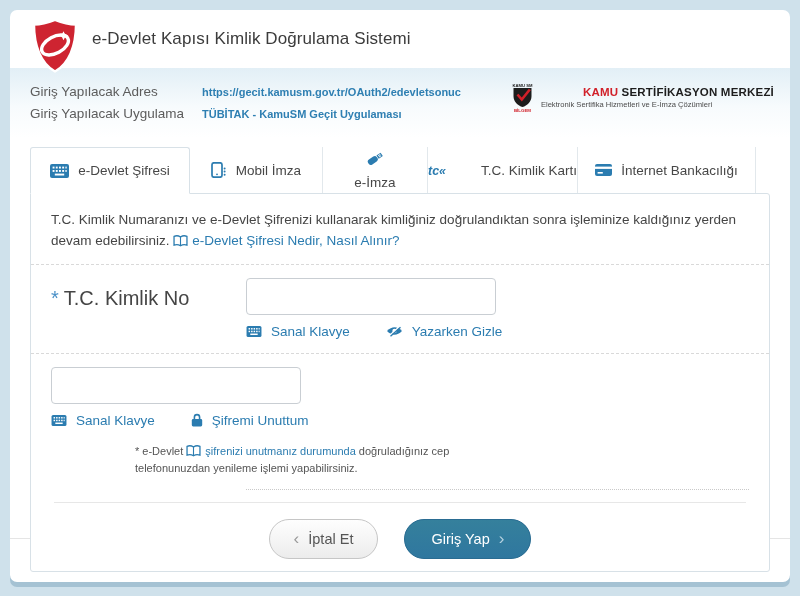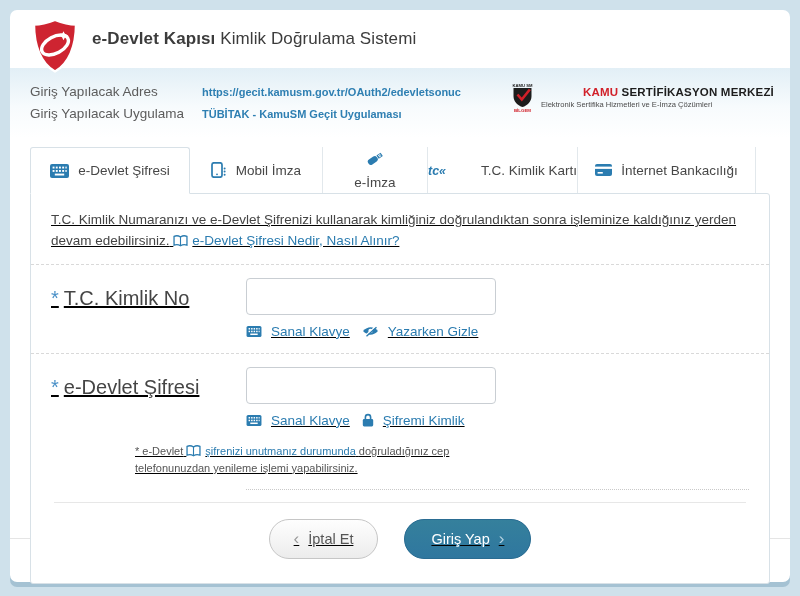--- a/index.html
+++ b/index.html
@@ -25,21 +25,21 @@
     align-items: center;
     padding-left: 82px;
     position: relative;
   }
   .logo-shield {
     position: absolute;
     left: 20px; top: 8px;
     z-index: 5;
   }
   .brand { font-size: 17px; color: #3c3c3c; letter-spacing: .1px; }
-  .brand .b { font-weight: bold; }
+  .brand .b { font-weight: normal; }
   
   .info-band {
     height: 70px;
     background: linear-gradient(180deg, #e2eff6 0%, #f7fbfd 55%, #ffffff 100%);
     padding: 13px 20px 0 20px;
     position: relative;
   }
   .info-row { display: flex; line-height: 22px; }
   .info-label { width: 172px; font-size: 13.5px; color: #5c5c5c; }
   .info-value { font-size: 11px; color: #2e7fb2; font-weight: bold; text-decoration: none; }
@@ -76,25 +76,24 @@
     margin-bottom: -1px;
   }
   .t1 { width: 160px; } .t2 { width: 133px; } .t3 { width: 105px; flex-direction: column; }
   .t4 { width: 150px; justify-content: space-between; } .t5 { width: 178px; }
   
   .panel {
     margin: 0 20px;
     border: 1px solid #d8e1e7;
     border-radius: 0 3px 3px 3px;
     min-height: 357px;
-    padding: 0 20px 24px 20px;
+    padding: 0 20px 12px 20px;
     background: #fff;
     position: relative;
     z-index: 1;
-    text-decoration: underline;
   }
   .desc {
     padding-top: 16px;
     font-size: 13.5px; color: #454545;
     line-height: 1.55;
   }
   .ilink { color: #2b7cb0; text-decoration: none; cursor: pointer; white-space: nowrap; }
   .ilink svg { vertical-align: -2px; margin-right: 4px; }
   .divider-dashed { border-top: 1px dashed #d9d9d9; margin: 12px -20px 0 -20px; }
   .field-row { display: flex; padding: 13px 0 2px 0; }
@@ -104,21 +103,21 @@
   .text-input {
     width: 250px; height: 37px;
     border: 1px solid #c9ced3;
     border-radius: 4px;
     font-size: 16px;
     padding: 0 10px;
     outline: none;
     color: #333;
     font-family: "Liberation Sans", sans-serif;
   }
-  .field-links { display: flex; gap: 12px; margin-top: 9px; font-size: 13.5px; }
+  .field-links { display: flex; gap: 36px; margin-top: 9px; font-size: 13.5px; }
   .field-links .ilink { display: inline-flex; align-items: center; gap: 5px; }
   .note {
     margin-left: 84px;
     width: 352px;
     font-size: 11px;
     color: #555;
     line-height: 1.55;
     padding-top: 13px;
   }
   .note .ilink svg { vertical-align: -2px; }
@@ -315,23 +314,20 @@
             </svg>
             <span>Yazarken Gizle</span>
           </a>
         </div>
       </div>
     </div>
 
     <div class="divider-dashed"></div>
 
     <div class="field-row">
-      <div class="field-label">
-        <span class="req">*</span><span>e-Devlet Şifresi</span>
-      </div>
       <div class="field-main">
         <input class="text-input" type="password" value="" style="">
         <div class="field-links">
           <a class="ilink" href="#">
             <svg width="16" height="11" viewBox="0 0 19 14">
                 <rect width="19" height="14" rx="2" fill="#2b7cb0"></rect>
                 <g fill="#ffffff">
                   <rect x="2.6" y="2.6" width="1.9" height="1.9"></rect>
                   <rect x="5.8" y="2.6" width="1.9" height="1.9"></rect>
                   <rect x="9" y="2.6" width="1.9" height="1.9"></rect>
@@ -345,21 +341,21 @@
                   <rect x="4.8" y="9.6" width="9.4" height="1.9"></rect>
                 </g>
               </svg>
             <span>Sanal Klavye</span>
           </a>
           <a class="ilink" href="#">
             <svg width="12" height="14" viewBox="0 0 12 14">
               <path d="M3.4 6.2 V4.2 a2.6 2.6 0 0 1 5.2 0 V6.2" fill="none" stroke="#2b7cb0" stroke-width="1.6"></path>
               <rect x="0.8" y="6" width="10.4" height="7.4" rx="1.4" fill="#2b7cb0"></rect>
             </svg>
-            <span>Şifremi Kimlik</span>
+            <span>Şifremi Unuttum</span>
           </a>
         </div>
       </div>
     </div>
 
     <div class="note">
       <span>* e-Devlet</span>
       <a class="ilink" href="#"><svg width="15" height="12" viewBox="0 0 16 13">
             <path d="M1 1.5 C3.5 0.4 6 0.8 8 2.1 C10 0.8 12.5 0.4 15 1.5 V11 C12.5 10 10 10.4 8 11.7 C6 10.4 3.5 10 1 11 Z" fill="none" stroke="#2b7cb0" stroke-width="1.4"></path>
             <line x1="8" y1="2.1" x2="8" y2="11.7" stroke="#2b7cb0" stroke-width="1.2"></line>

